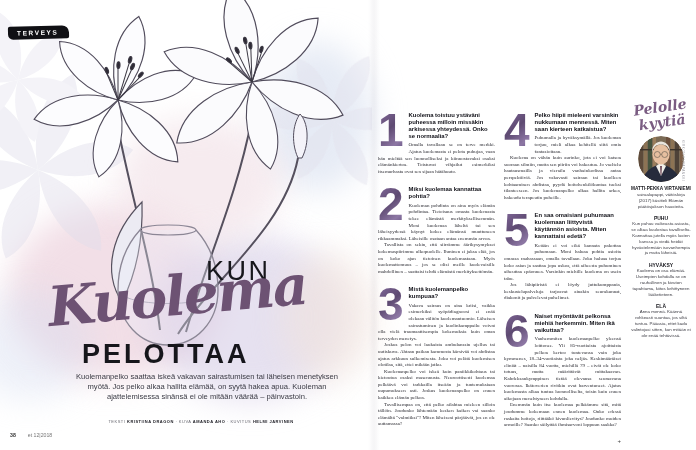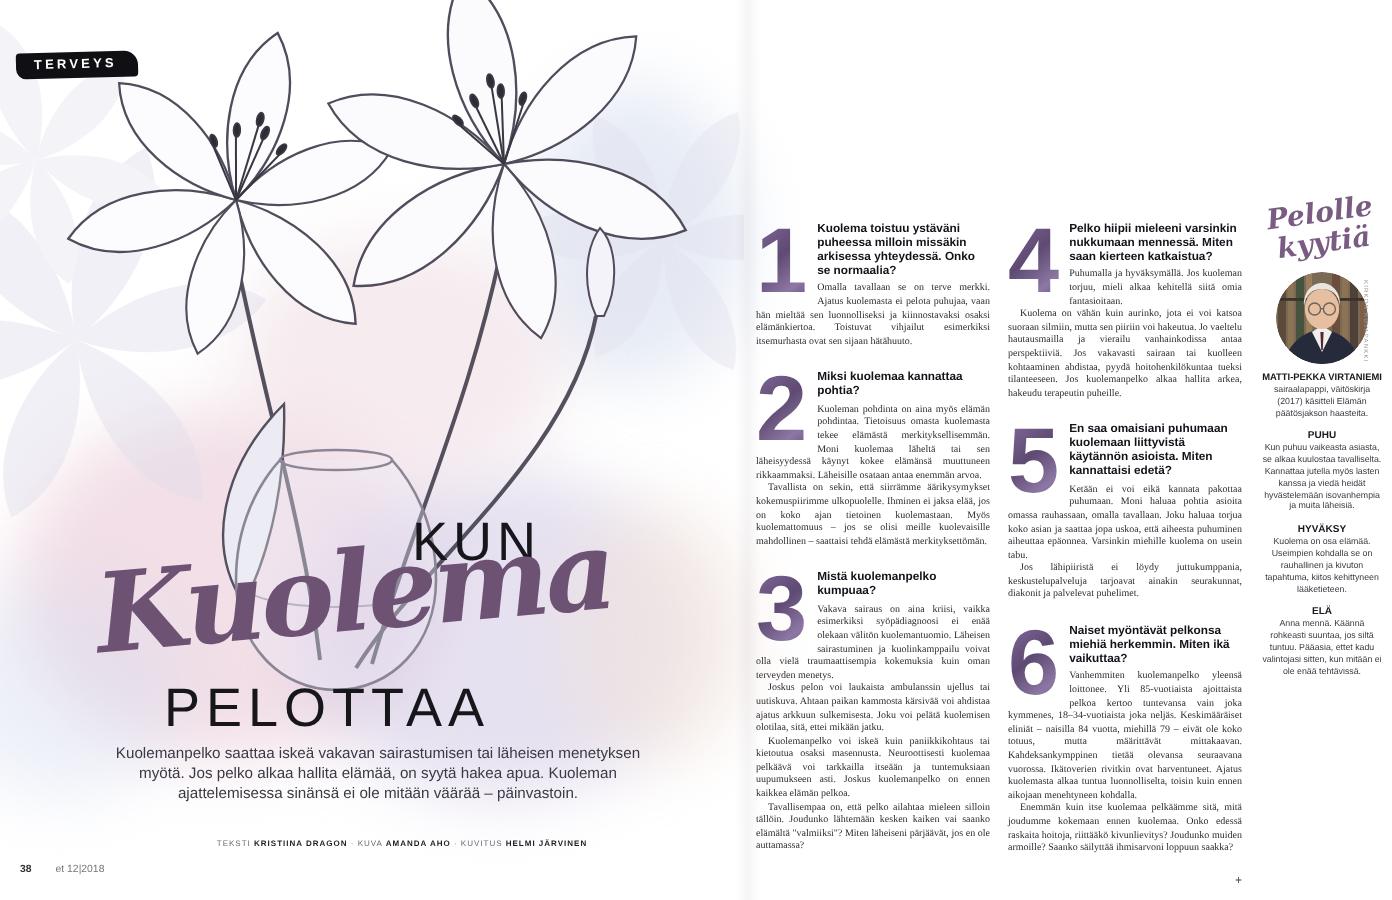--- a/index.html
+++ b/index.html
@@ -27,23 +27,23 @@
   
   .tag { position:absolute; left:8px; top:26px; background:#101014; color:#fff;
     font-size:6.5px; font-weight:bold; letter-spacing:1.6px; padding:3px 11px 3px 9px;
     transform:rotate(-1.5deg); border-radius:2px 7px 2px 5px; }
   .title-kun { position:absolute; left:206px; top:256px; font-size:27px; font-weight:normal;
     letter-spacing:2.5px; color:#16161b; }
   .title-kuolema { position:absolute; left:42px; top:268px; width:270px; text-align:center;
     font-family:"DejaVu Serif", serif; font-style:italic; font-weight:bold;
     font-size:55px; line-height:1; color:#6d5273; transform:rotate(-5deg);
     letter-spacing:-2px; }
-  .title-pelottaa { position:absolute; left:82px; top:339px; font-size:27px; font-weight:normal;
+  .title-pelottaa { position:absolute; left:82px; top:339px; font-size:27px; font-weight:bold;
     letter-spacing:3px; color:#16161b; }
-  .intro { position:absolute; left:48px; top:372px; width:282px; text-align:center;
+  .intro { position:absolute; left:66px; top:372px; width:282px; text-align:center;
     font-size:7.6px; line-height:1.32; color:#3a3a44; }
   .byline { position:absolute; left:60px; top:419px; width:282px; text-align:center;
     font-size:4px; letter-spacing:0.5px; color:#6a6a72; white-space:nowrap; }
   .byline b { color:#1d1d24; }
   .folio { position:absolute; left:10px; top:432px; font-size:5.2px; color:#333; }
   .folio .pnum { font-weight:bold; margin-right:12px; }
   .folio .issue { color:#777; }
 
   
   .rp { position:absolute; left:378px; top:110px; width:244px; display:flex; gap:9px; }

